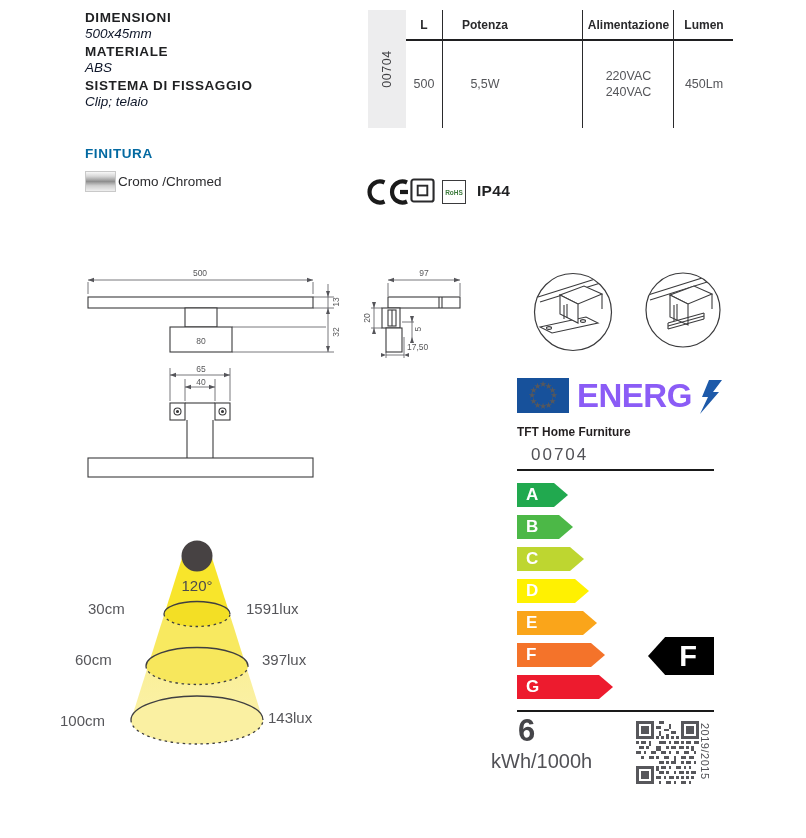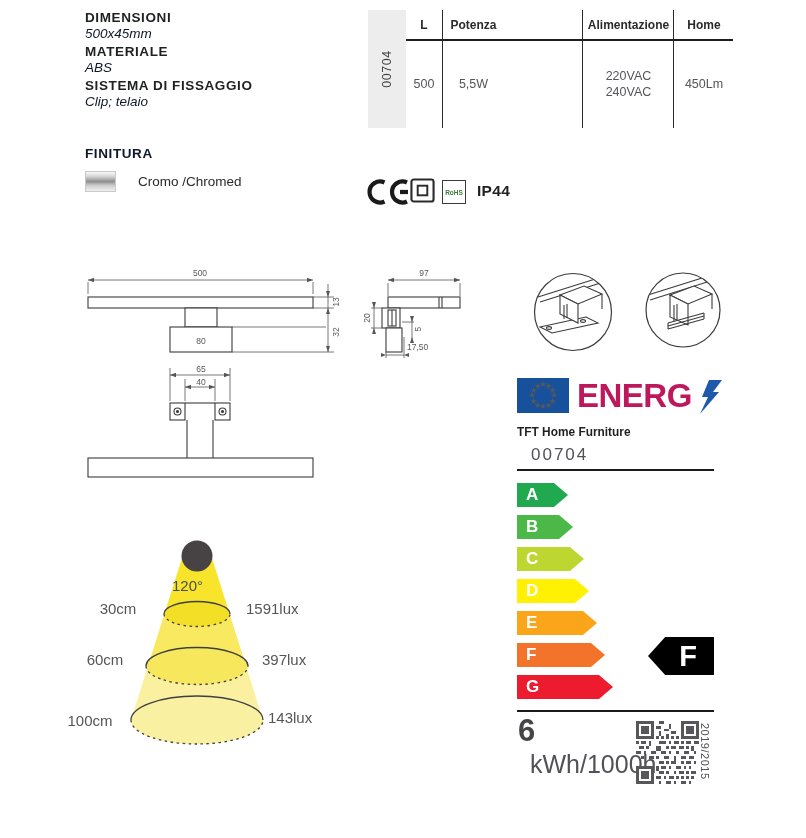--- a/index.html
+++ b/index.html
@@ -4,22 +4,22 @@
 <style>
   html,body{margin:0;padding:0;background:#fff;}
   .page{position:relative;width:806px;height:838px;background:#fff;overflow:hidden;
         font-family:"Liberation Sans",sans-serif;color:#2a2a2c;}
   .abs{position:absolute;}
 
   
   .specs{left:85px;top:9px;}
   .spec-label{font-size:13.5px;font-weight:bold;letter-spacing:.6px;color:#1f2022;line-height:17px;}
   .spec-value{font-size:13.5px;font-style:italic;color:#0f172a;line-height:16px;margin-bottom:1px;}
-  .finitura-head{left:85px;top:146px;font-size:13.5px;font-weight:bold;letter-spacing:.6px;color:#0f172a;}
-  .finish-row{left:85px;top:171px;display:flex;align-items:center;gap:22px;}
+  .finitura-head{left:85px;top:146px;font-size:13.5px;font-weight:bold;letter-spacing:.6px;color:#0369a1;}
+  .finish-row{left:85px;top:171px;display:flex;align-items:center;gap:2px;}
   .chrome-swatch{width:29px;height:19px;border:1px solid #c9c9c9;
      background:linear-gradient(180deg,#f7f7f7 0%,#d8d8d8 22%,#8f8f8f 50%,#cfcfcf 72%,#efefef 100%);}
   .finish-label{font-size:13.5px;color:#2b2b2e;}
 
   
   .ptable{left:368px;top:10px;width:365px;height:118px;font-size:12.5px;}
   .code-box{position:absolute;left:0;top:0;width:38px;height:118px;background:#ededee;}
   .code-box span{position:absolute;left:50%;top:50%;transform:translate(-50%,-50%) rotate(-90deg);
      font-size:12.5px;color:#3f3f42;letter-spacing:.5px;white-space:nowrap;}
   .pcol{position:absolute;top:0;height:118px;}
@@ -45,27 +45,27 @@
   .classes{left:517px;top:483px;display:flex;flex-direction:column;gap:8px;}
   .cls-arrow{position:relative;height:24px;
      clip-path:polygon(0 0,calc(100% - 14px) 0,100% 50%,calc(100% - 14px) 100%,0 100%);}
   .cls-arrow span{position:absolute;left:9px;top:50%;transform:translateY(-50%);
      color:#fff;font-weight:bold;font-size:17px;}
   .rating-arrow{left:648px;top:637px;width:66px;height:38px;background:#000;
      clip-path:polygon(0 50%,26% 0,100% 0,100% 100%,26% 100%);
      display:flex;align-items:center;justify-content:center;padding-left:14px;box-sizing:border-box;
      color:#fff;font-weight:bold;font-size:29px;}
   .consump-val{left:518px;top:714px;font-size:31px;font-weight:bold;color:#454549;line-height:34px;}
-  .consump-unit{left:530px;top:750px;font-size:25px;color:#515156;}
+  .consump-unit{left:491px;top:750px;font-size:20px;color:#515156;}
   .regulation{left:699px;top:723px;writing-mode:vertical-rl;font-size:11px;color:#515156;letter-spacing:.5px;}
 
   
   .ph-label{position:absolute;font-size:15px;color:#56565a;}
-  .beam{left:172px;top:577px;width:50px;color:#4b4b4d;}
-  .t-right{text-align:center;}
+  .beam{left:172px;top:577px;width:50px;text-align:center;color:#4b4b4d;}
+  .t-right{text-align:left;}
 
   svg text{font-family:"Liberation Sans",sans-serif;fill:#58585a;font-size:8.5px;}
 </style>
 </head>
 <body>
 
 <div class="page">
 
   <div class="abs specs">
     <div class="spec-label">DIMENSIONI</div>
@@ -83,33 +83,33 @@
 
   <div class="abs ptable">
     <div class="code-box">
       <span>00704</span>
     </div>
     <div class="head-rule"></div>
     <div class="pcol" style="left:38px;width:36px;">
       <div class="phead">L</div>
       <div class="pbody">500</div>
     </div>
-    <div class="pcol b" style="left:74px;width:61px;">
+    <div class="pcol b" style="left:74px;width:61px;padding-left:23px;">
       <div class="phead">Potenza</div>
       <div class="pbody">5,5W</div>
     </div>
     <div class="pcol b" style="left:214px;width:91px;">
       <div class="phead">Alimentazione</div>
       <div class="pbody">
         <span>220VAC</span>
         <span>240VAC</span>
       </div>
     </div>
     <div class="pcol b" style="left:305px;width:60px;">
-      <div class="phead">Home</div>
+      <div class="phead">Lumen</div>
       <div class="pbody">450Lm</div>
     </div>
   </div>
 
   <svg class="abs" style="left:363px;top:179px;" width="48" height="26" viewBox="0 0 48 26">
     <path d="M21.5 3.5 A 10.5 10.5 0 1 0 21.5 22.5" fill="none" stroke="#1a1a1a" stroke-width="4.2"></path>
     <path d="M44 3.5 A 10.5 10.5 0 1 0 44 22.5" fill="none" stroke="#1a1a1a" stroke-width="4.2"></path>
     <line x1="37" y1="13" x2="45" y2="13" stroke="#1a1a1a" stroke-width="4.2"></line>
   </svg>
   <svg class="abs" style="left:410px;top:178px;" width="25" height="25" viewBox="0 0 26 26">
@@ -289,21 +289,21 @@
           <text x="35.5" y="25.5">★</text>
           <text x="31.5" y="29.5">★</text>
         <text x="26" y="31">★</text>
           <text x="20.5" y="29.5">★</text>
           <text x="16.5" y="25.5">★</text>
         <text x="15" y="20">★</text>
           <text x="16.5" y="14.5">★</text>
           <text x="20.5" y="10.5">★</text>
       </g>
     </svg>
-    <span class="energ-word" style="color: #be185d;">ENERG</span>
+    <span class="energ-word" style="color: #8b5cf6;">ENERG</span>
     <svg width="22" height="34" viewBox="0 0 22 34" style="margin-top:2px;">
       <path d="M9 0 L22 0 L13 12 L19 12 L0 34 L8 17 L2 17 Z" fill="#1e5aa9"></path>
     </svg>
   </div>
   <div class="abs brand">TFT Home Furniture</div>
   <div class="abs model">00704</div>
   <div class="abs divider" style="left:517px;top:469px;width:197px;"></div>
 
   <div class="abs classes">
     <div class="cls-arrow" style="width: 51px; background: rgb(33, 169, 79);">

